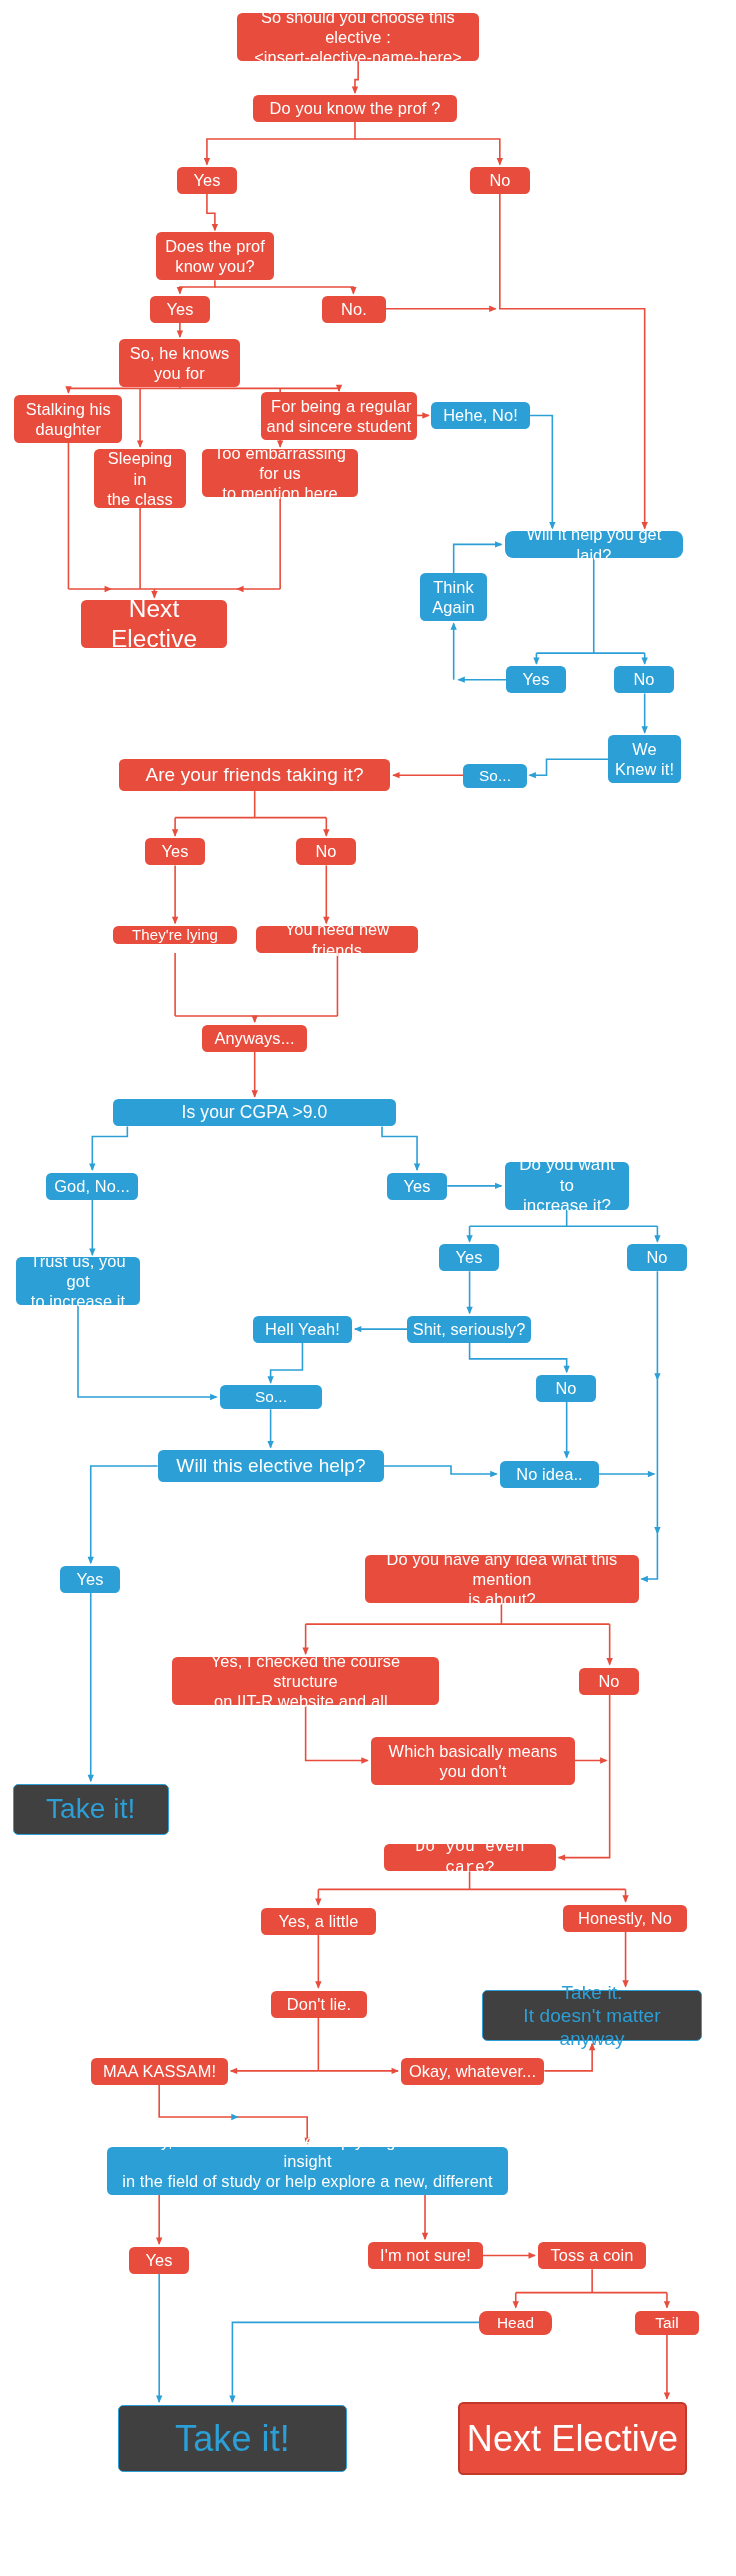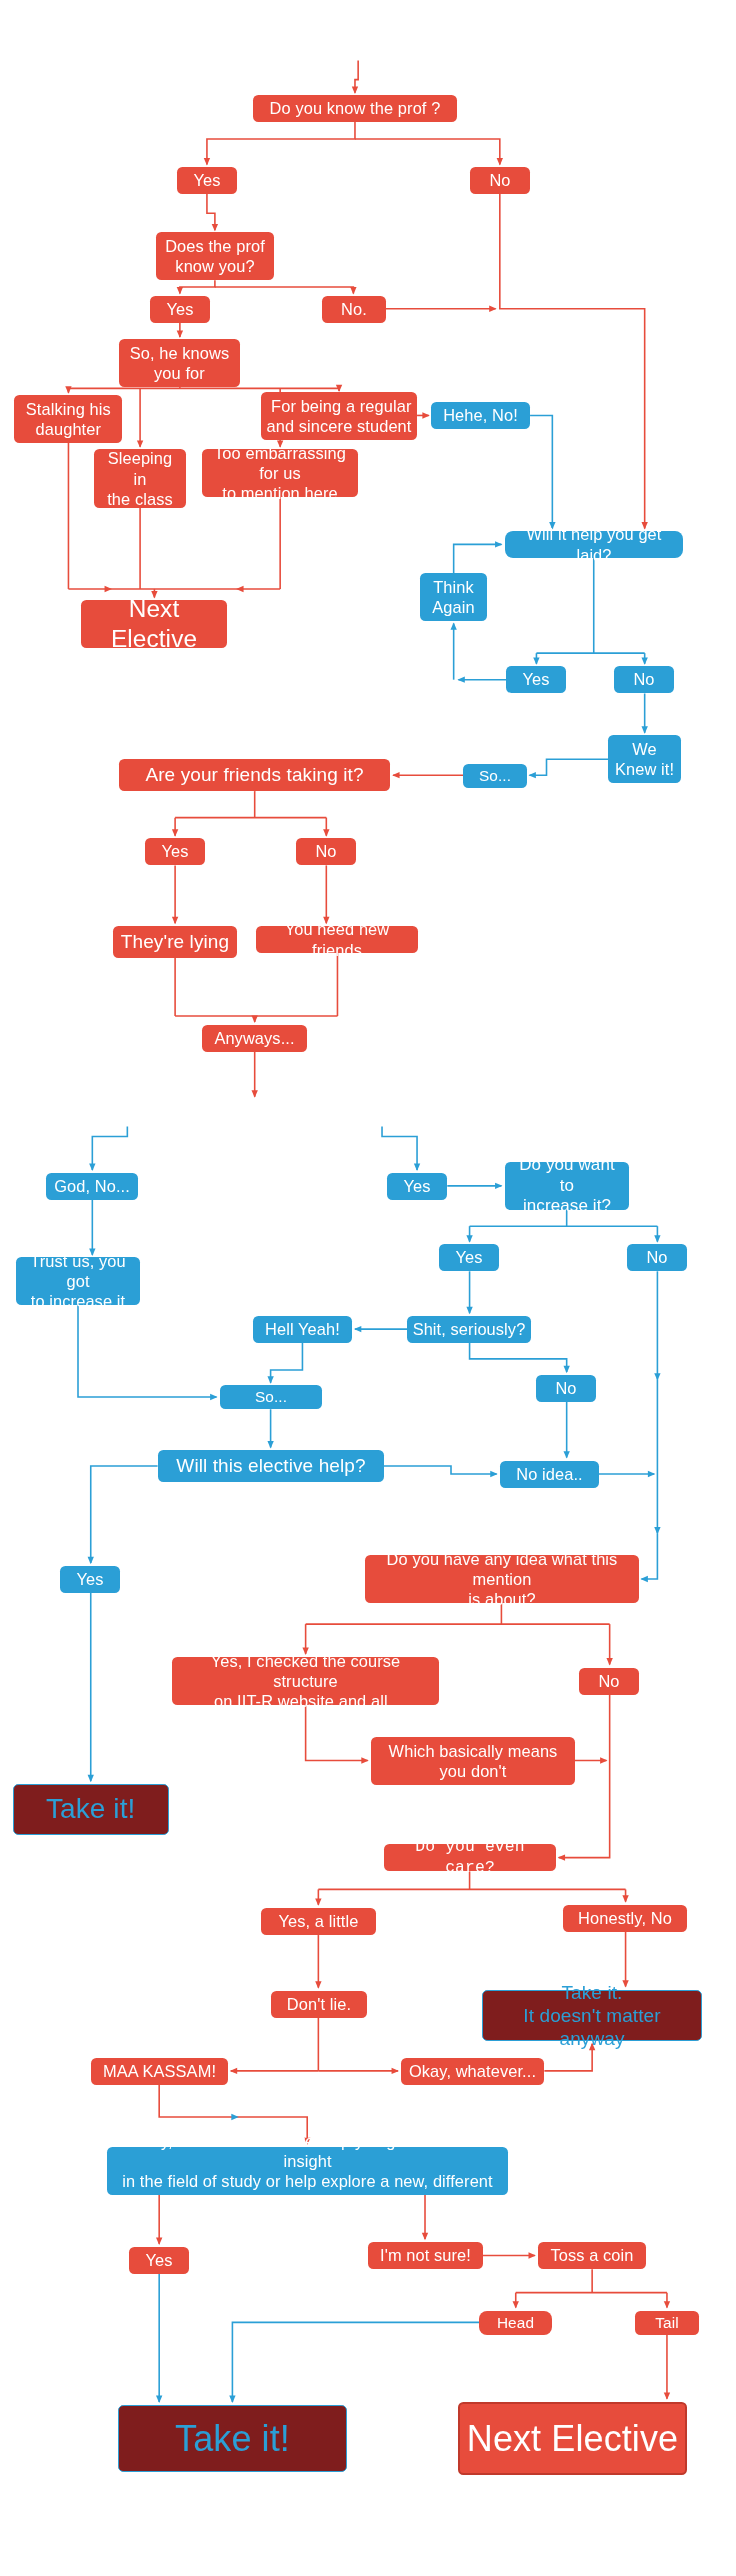--- a/index.html
+++ b/index.html
@@ -18,21 +18,21 @@
     text-align:center;
     white-space:pre-line;
     box-sizing:border-box;
     padding:2.1px 5.3px;
     border-radius:5.3px;
     line-height:1.22;
     letter-spacing:0.1px;
   }
   .node.red     { background:var(--red);  color:#ffffff; }
   .node.blue    { background:var(--blue); color:#ffffff; }
-  .node.outline { background:#7f1d1d; border:1.6px solid var(--blue); color:var(--blue); }
+  .node.outline { background:#404040; border:1.6px solid var(--blue); color:var(--blue); }
   .node.red-final { border:2.1px solid #c0392b; }
 </style>
 </head>
 <body>
 
 <div class="stage" id="stage" style="--red: #e74c3c; --blue: #2b9fd6;">
   <svg class="wires" id="wires" width="737" height="2576" viewBox="0 0 1389 4855">
     <defs>
       <marker id="arrow-r" markerUnits="userSpaceOnUse" markerWidth="18" markerHeight="14" refX="13" refY="7" orient="auto">
         <path d="M1,1 L15,7 L1,13 Z" fill="#e74c3c"></path>
@@ -132,20 +132,22 @@
       <path d="M972,4321 L972,4349" stroke="#e74c3c" stroke-width="3" fill="none" marker-end="url(#arrow-r)"></path>
       <path d="M1257,4321 L1257,4349" stroke="#e74c3c" stroke-width="3" fill="none" marker-end="url(#arrow-r)"></path>
       <path d="M903,4377 L438,4377 L438,4527" stroke="#2b9fd6" stroke-width="3" fill="none" marker-end="url(#arrow-b)"></path>
       <path d="M300,4286 L300,4527" stroke="#2b9fd6" stroke-width="3" fill="none" marker-end="url(#arrow-b)"></path>
       <path d="M1257,4400 L1257,4521" stroke="#e74c3c" stroke-width="3" fill="none" marker-end="url(#arrow-r)"></path>
       <polygon points="197,1104 211,1110 197,1116" fill="#e74c3c"></polygon>
       <polygon points="459,1104 445,1110 459,1116" fill="#e74c3c"></polygon>
       <polygon points="436,3984 450,3990 436,3996" fill="#2b9fd6"></polygon>
     </svg>
 
+<div class="node red" style="left: 237px; top: 12.7px; width: 242px; height: 48px; font-size: 16.4px;">So should you choose this elective :
+&lt;insert-elective-name-here&gt;</div>
     <div class="node red" style="left: 253px; top: 95px; width: 204px; height: 27px; font-size: 16.4px;">Do you know the prof ?</div>
     <div class="node red" style="left: 177px; top: 167px; width: 60px; height: 27px; font-size: 16.4px;">Yes</div>
     <div class="node red" style="left: 470px; top: 167px; width: 60px; height: 27px; font-size: 16.4px;">No</div>
     <div class="node red" style="left: 156px; top: 232px; width: 118px; height: 48px; font-size: 16.4px;">Does the prof
 know you?</div>
     <div class="node red" style="left: 150px; top: 296px; width: 60px; height: 27px; font-size: 16.4px;">Yes</div>
     <div class="node red" style="left: 322px; top: 296px; width: 64px; height: 27px; font-size: 16.4px;">No.</div>
     <div class="node red" style="left: 119px; top: 339px; width: 121px; height: 48px; font-size: 16.4px;">So, he knows
 you for</div>
     <div class="node red" style="left: 14.3px; top: 395px; width: 108px; height: 48px; font-size: 16.4px;">Stalking his
@@ -162,23 +164,24 @@
 Again</div>
     <div class="node red" style="left: 81px; top: 600px; width: 146px; height: 48px; font-size: 24.4px;">Next Elective</div>
     <div class="node blue" style="left: 506px; top: 666px; width: 60px; height: 27px; font-size: 16.4px;">Yes</div>
     <div class="node blue" style="left: 614px; top: 666px; width: 60px; height: 27px; font-size: 16.4px;">No</div>
     <div class="node blue" style="left: 608px; top: 735px; width: 73px; height: 48px; font-size: 16.4px;">We
 Knew it!</div>
     <div class="node blue" style="left: 463px; top: 764px; width: 64px; height: 24px; font-size: 15.4px;">So...</div>
     <div class="node red" style="left: 119px; top: 759px; width: 271px; height: 32px; font-size: 19px;">Are your friends taking it?</div>
     <div class="node red" style="left: 145px; top: 838px; width: 60px; height: 27px; font-size: 16.4px;">Yes</div>
     <div class="node red" style="left: 296px; top: 838px; width: 60px; height: 27px; font-size: 16.4px;">No</div>
-    <div class="node red" style="left: 113px; top: 926px; width: 124px; height: 32px; font-size: 19px;">They're lying</div>
+    <div class="node red" style="left: 113px; top: 926px; width: 124px; height: 18px; font-size: 15px;">They're lying</div>
     <div class="node red" style="left: 256px; top: 926px; width: 162px; height: 27px; font-size: 16.4px;">You need new friends</div>
     <div class="node red" style="left: 202px; top: 1025px; width: 105px; height: 27px; font-size: 16.4px;">Anyways...</div>
+    <div class="node blue" style="left: 113px; top: 1099px; width: 283px; height: 27px; font-size: 17.5px;">Is your CGPA &gt;9.0</div>
     <div class="node blue" style="left: 46px; top: 1173px; width: 92px; height: 27px; font-size: 16.4px;">God, No...</div>
     <div class="node blue" style="left: 387px; top: 1173px; width: 60px; height: 27px; font-size: 16.4px;">Yes</div>
     <div class="node blue" style="left: 505px; top: 1162px; width: 124px; height: 48px; font-size: 17px;">Do you want to
 increase it?</div>
     <div class="node blue" style="left: 16px; top: 1257px; width: 124px; height: 48px; font-size: 16.4px;">Trust us, you got
 to increase it</div>
     <div class="node blue" style="left: 439px; top: 1244px; width: 60px; height: 27px; font-size: 16.4px;">Yes</div>
     <div class="node blue" style="left: 627px; top: 1244px; width: 60px; height: 27px; font-size: 16.4px;">No</div>
     <div class="node blue" style="left: 253px; top: 1316px; width: 99px; height: 27px; font-size: 16.4px;">Hell Yeah!</div>
     <div class="node blue" style="left: 407px; top: 1316px; width: 124px; height: 27px; font-size: 16.4px;">Shit, seriously?</div>

